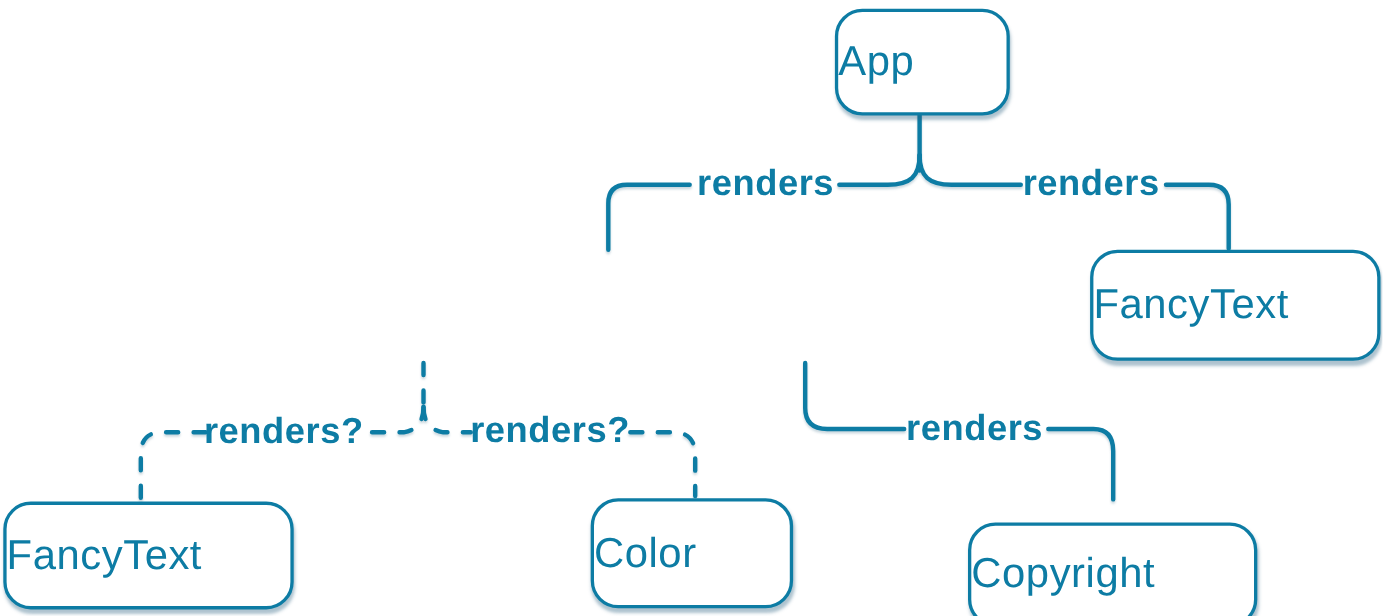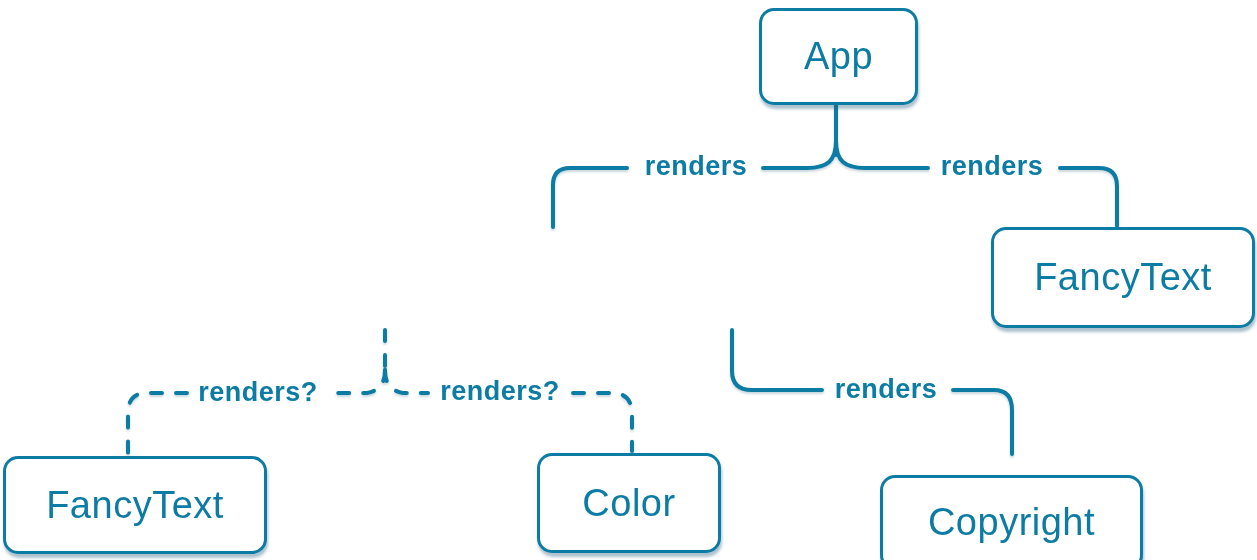--- a/index.html
+++ b/index.html
@@ -29,39 +29,38 @@
     stroke-width: 4;
     stroke-linecap: round;
   }
   .edges-svg path.dashed {
     stroke-dasharray: 11 14;
   }
   .node {
     position: absolute;
     display: flex;
     align-items: center;
-    justify-content: center;
     background: #ffffff;
     border: 3px solid var(--accent, #0d7ca4);
-    border-radius: 15px;
+    border-radius: 25px;
     box-shadow: 1px 4px 3px rgba(40, 95, 125, 0.38);
     box-sizing: border-box;
   }
   .node-label {
     color: var(--accent, #0d7ca4);
     font-size: 38px;
     font-weight: 500;
     letter-spacing: 0.5px;
     white-space: nowrap;
   }
   .edge-label {
     position: absolute;
     transform: translate(-50%, -50%);
     color: var(--accent, #0d7ca4);
-    font-size: 27px;
+    font-size: 33px;
     font-weight: 700;
     letter-spacing: 0.5px;
     white-space: nowrap;
   }
 </style>
 </head>
 <body>
 
 <div class="canvas">
 

